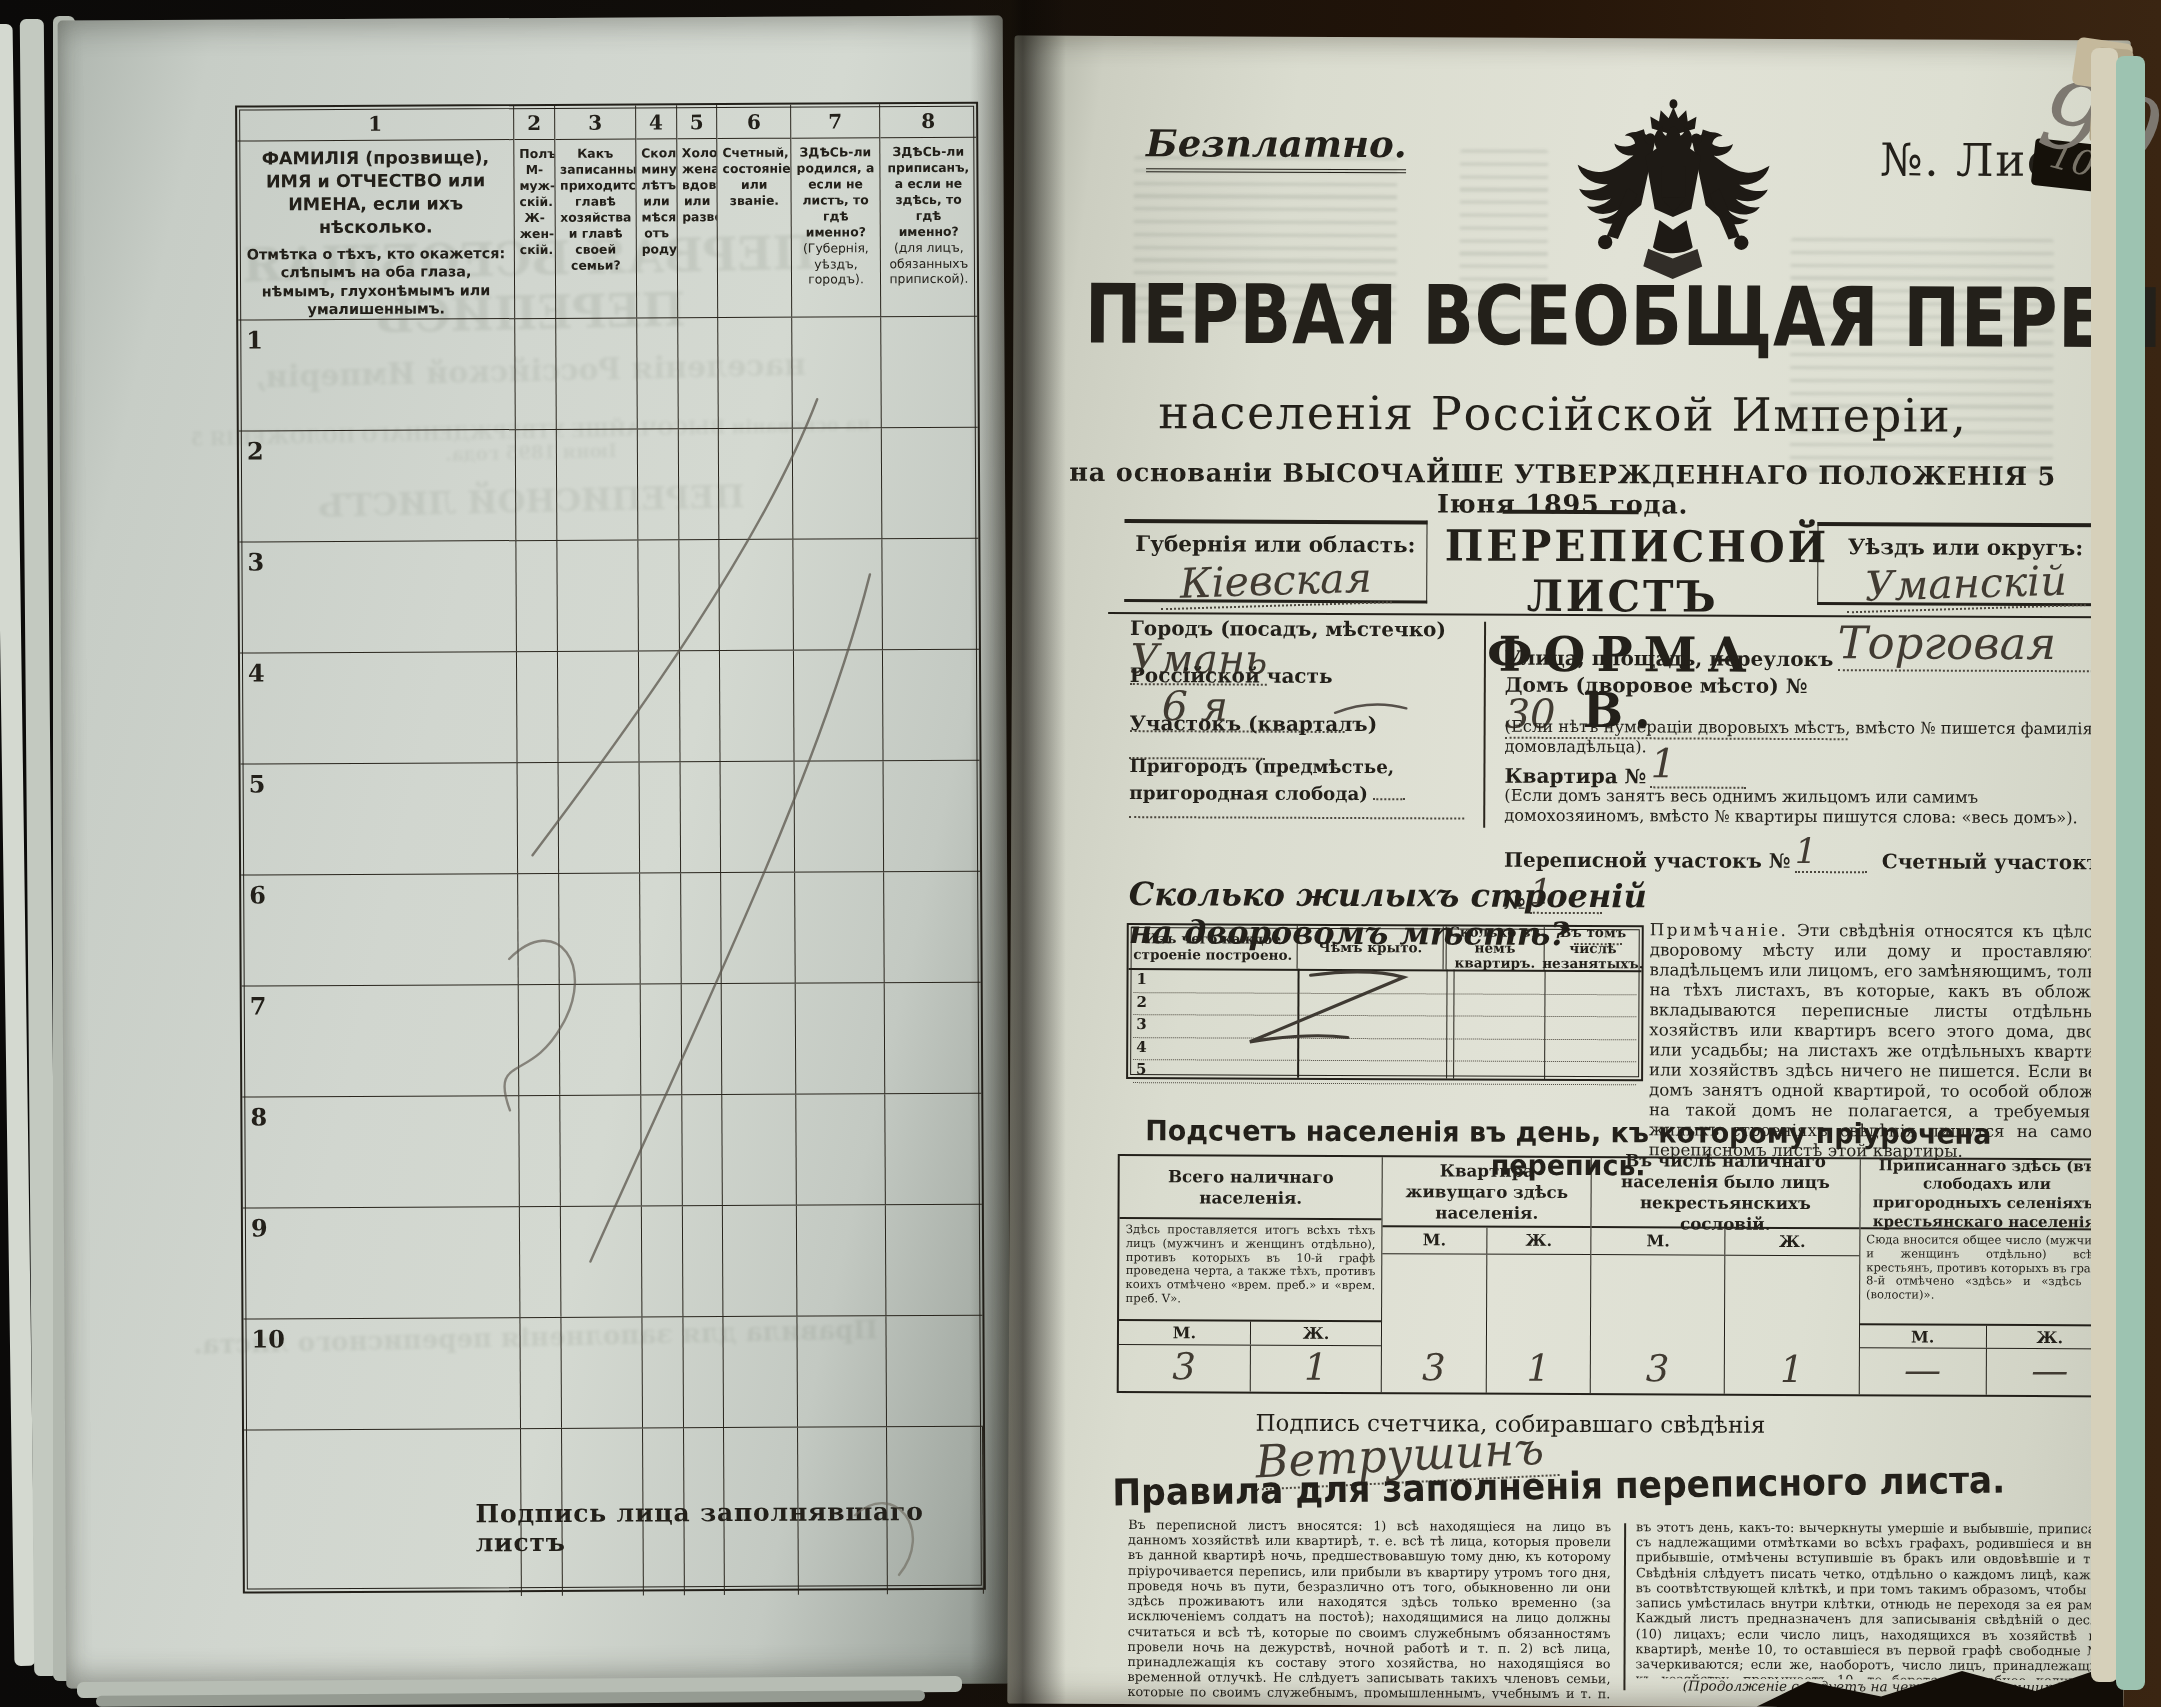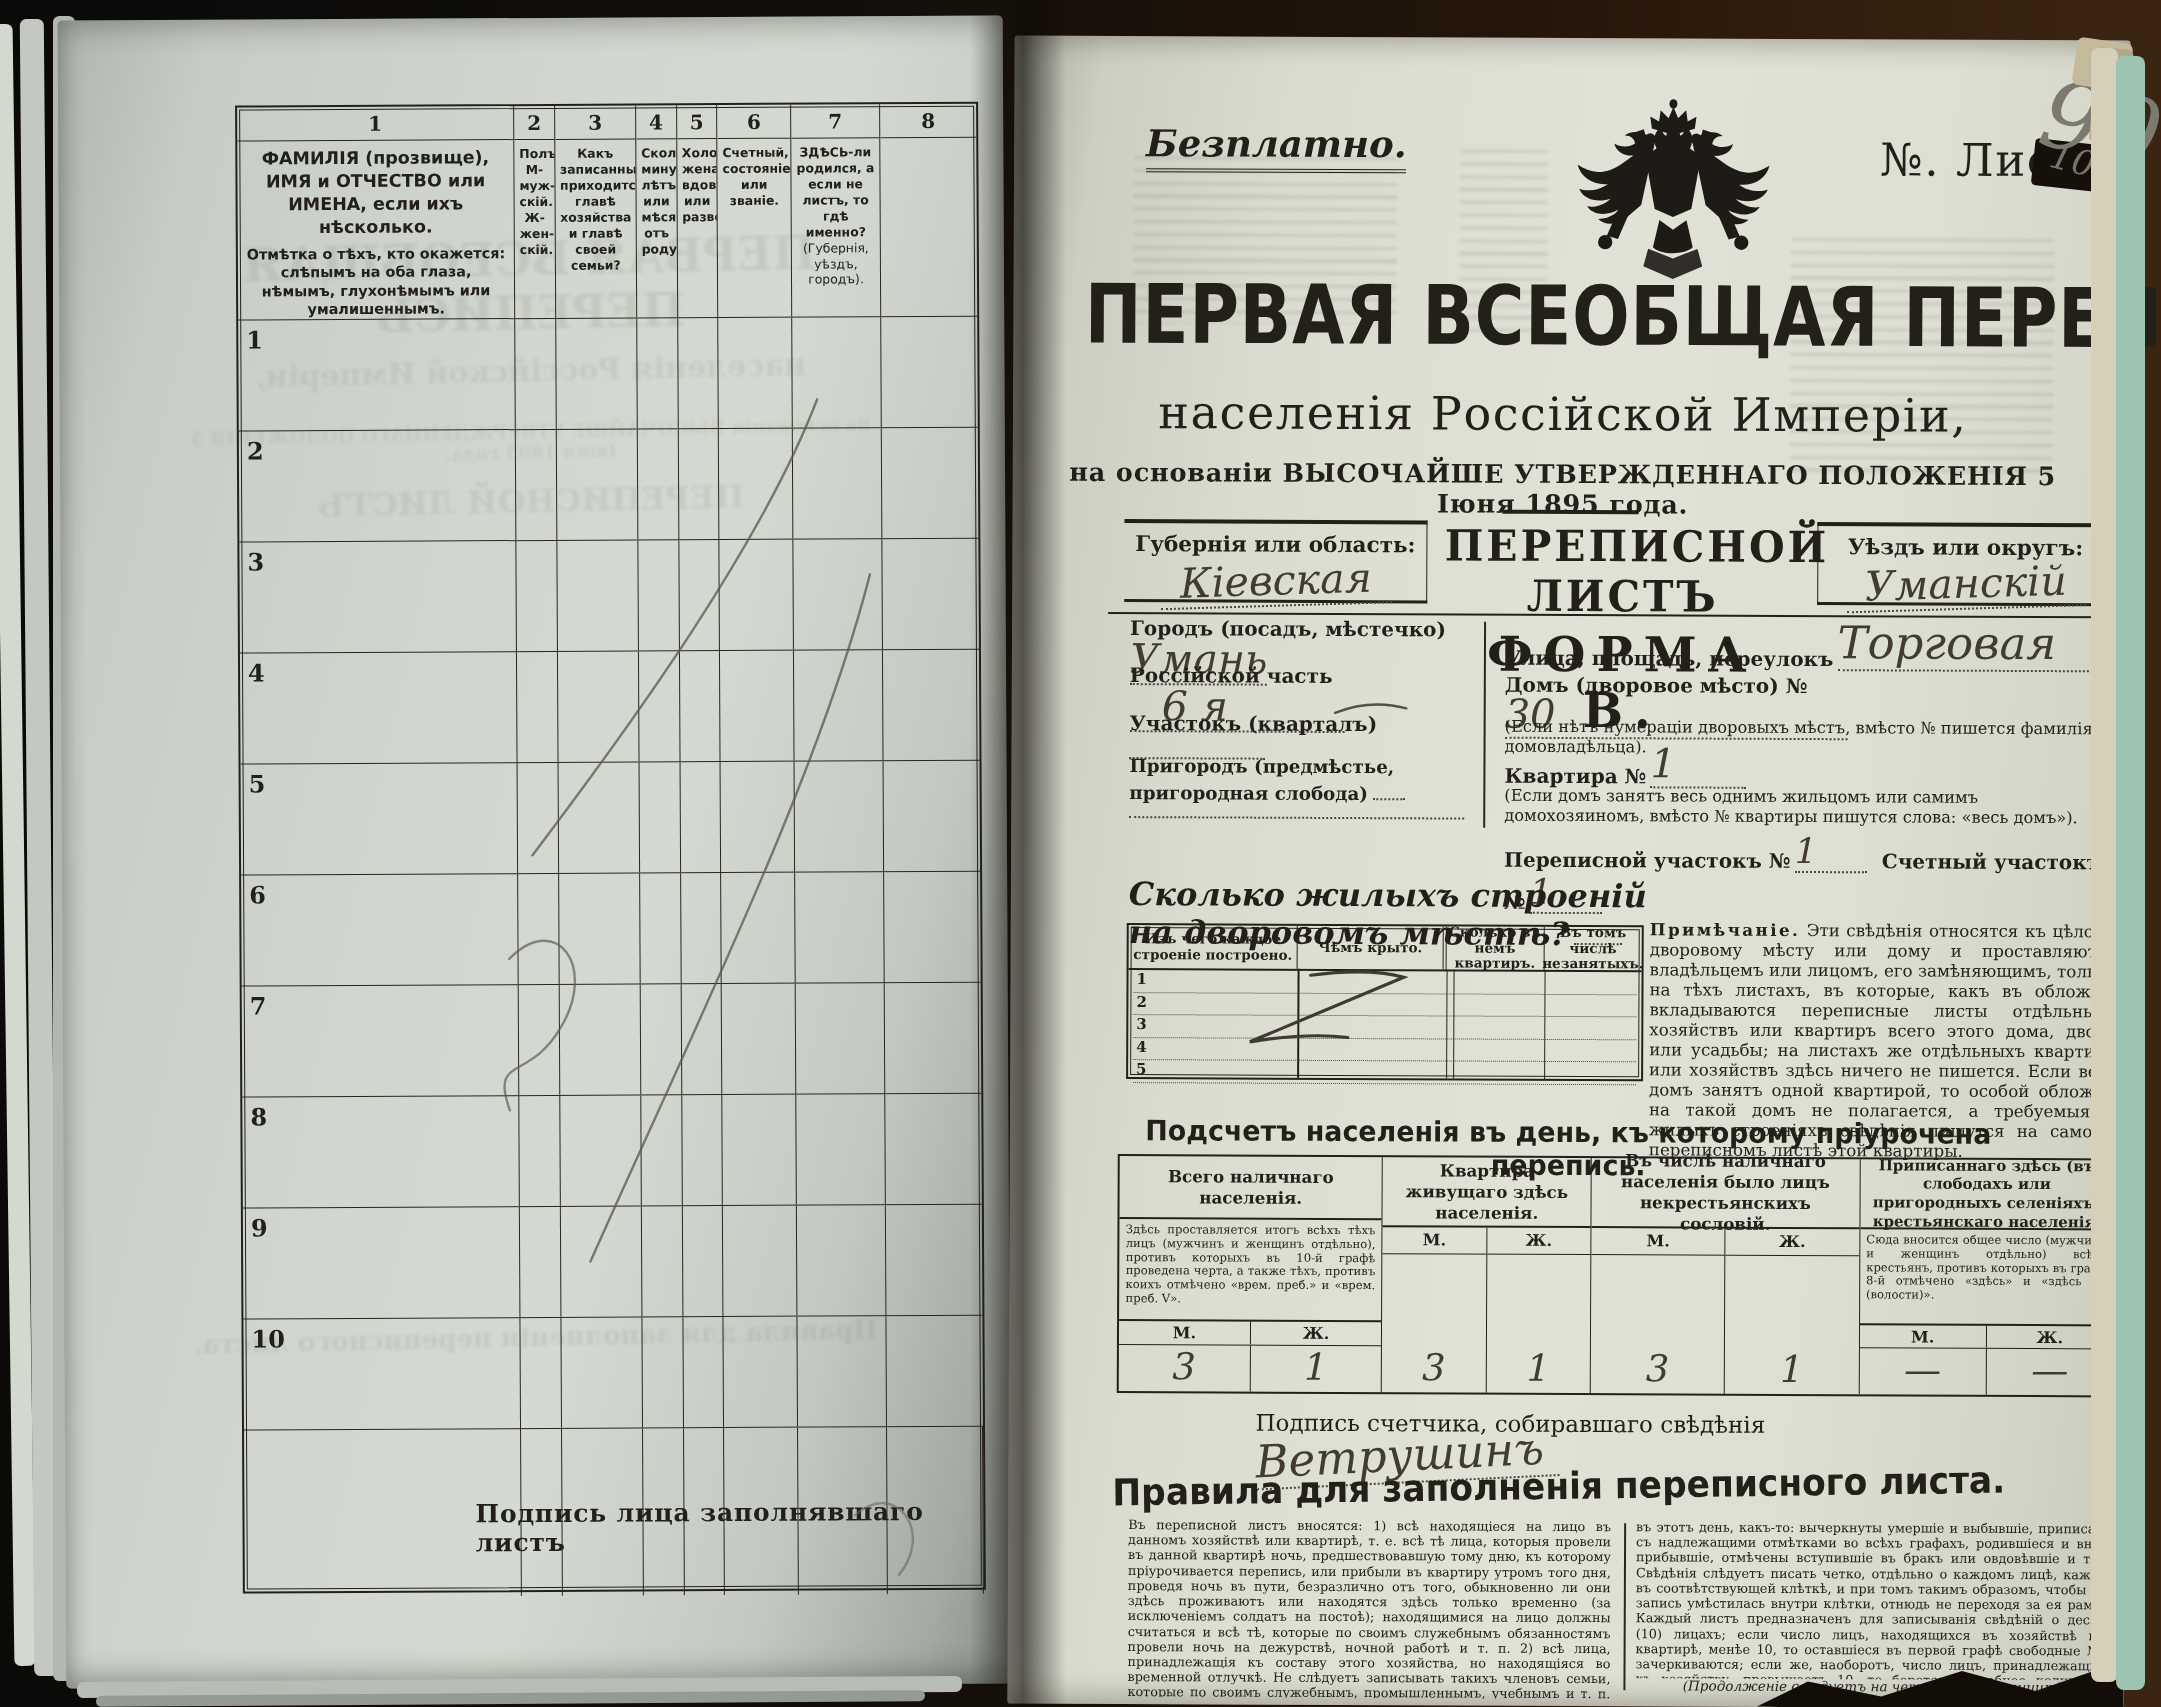--- a/index.html
+++ b/index.html
@@ -151,20 +151,24 @@
       </div>
       <div class="hcol w7">
         <div class="hnum">7</div>
         <div class="htext">
           <span>ЗДѢСЬ-ли родился, а если не листъ, то гдѣ именно?</span><br>
           <span style="font-weight:normal">(Губернія, уѣздъ, городъ).</span>
         </div>
       </div>
       <div class="hcol w8">
         <div class="hnum">8</div>
+        <div class="htext">
+          <span>ЗДѢСЬ-ли приписанъ, а если не здѣсь, то гдѣ именно?</span><br>
+          <span style="font-weight:normal">(для лицъ, обязанныхъ припиской).</span>
+        </div>
       </div>
     </div>
 
     <div class="trow">
         <div class="cell w1">
           <span class="rownum">1</span>
         </div>
         <div class="cell w2"></div>
         <div class="cell w3"></div>
         <div class="cell w4"></div>
@@ -431,21 +435,21 @@
       </div>
     <div class="brow">
         <span class="n">5</span>
       </div>
     <svg class="abs ni" width="517" height="156" style="left:0;top:0" viewBox="0 0 648 196">
       <path d="M 228 62 Q 300 52 345 64 L 152 146 Q 225 134 275 140" stroke="#3f3a33" stroke-width="4" fill="none" stroke-linecap="round"></path>
     </svg>
   </div>
 
   <div class="abs jus" style="left:639px;top:881px;width:467px;font-size:16.7px;line-height:1.2">
-    <span style="letter-spacing:2.4px;font-weight:bold">Примѣчаніе.</span>
+    <span style="letter-spacing:2.4px;font-weight:normal">Примѣчаніе.</span>
     <span>Эти свѣдѣнія относятся къ цѣлому дворовому мѣсту или дому и проставляются владѣльцемъ или лицомъ, его замѣняющимъ, только на тѣхъ листахъ, въ которые, какъ въ обложку, вкладываются переписные листы отдѣльныхъ хозяйствъ или квартиръ всего этого дома, двора или усадьбы; на листахъ же отдѣльныхъ квартиръ или хозяйствъ здѣсь ничего не пишется. Если весь домъ занятъ одной квартирой, то особой обложки на такой домъ не полагается, а требуемыя о жилыхъ строеніяхъ свѣдѣнія пишутся на самомъ переписномъ листѣ этой квартиры.</span>
   </div>
 
   <div class="abs ctr sans" style="left:64px;top:1078px;width:989px;font-size:28px;font-weight:bold;transform:scaleX(.96)">Подсчетъ населенія въ день, къ которому пріурочена перепись.</div>
   <div class="ptable" style="top:1118px;height:239px">
     <div class="pgroup pg1">
       <div class="ptitle">Всего наличнаго населенія.</div>
       <div class="pdesc">Здѣсь проставляется итогъ всѣхъ тѣхъ лицъ (мужчинъ и женщинъ отдѣльно), противъ которыхъ въ 10-й графѣ проведена черта, а также тѣхъ, противъ коихъ отмѣчено «врем. преб.» и «врем. преб. V».</div>
       <div class="pmzh">
           <div>М.</div>

